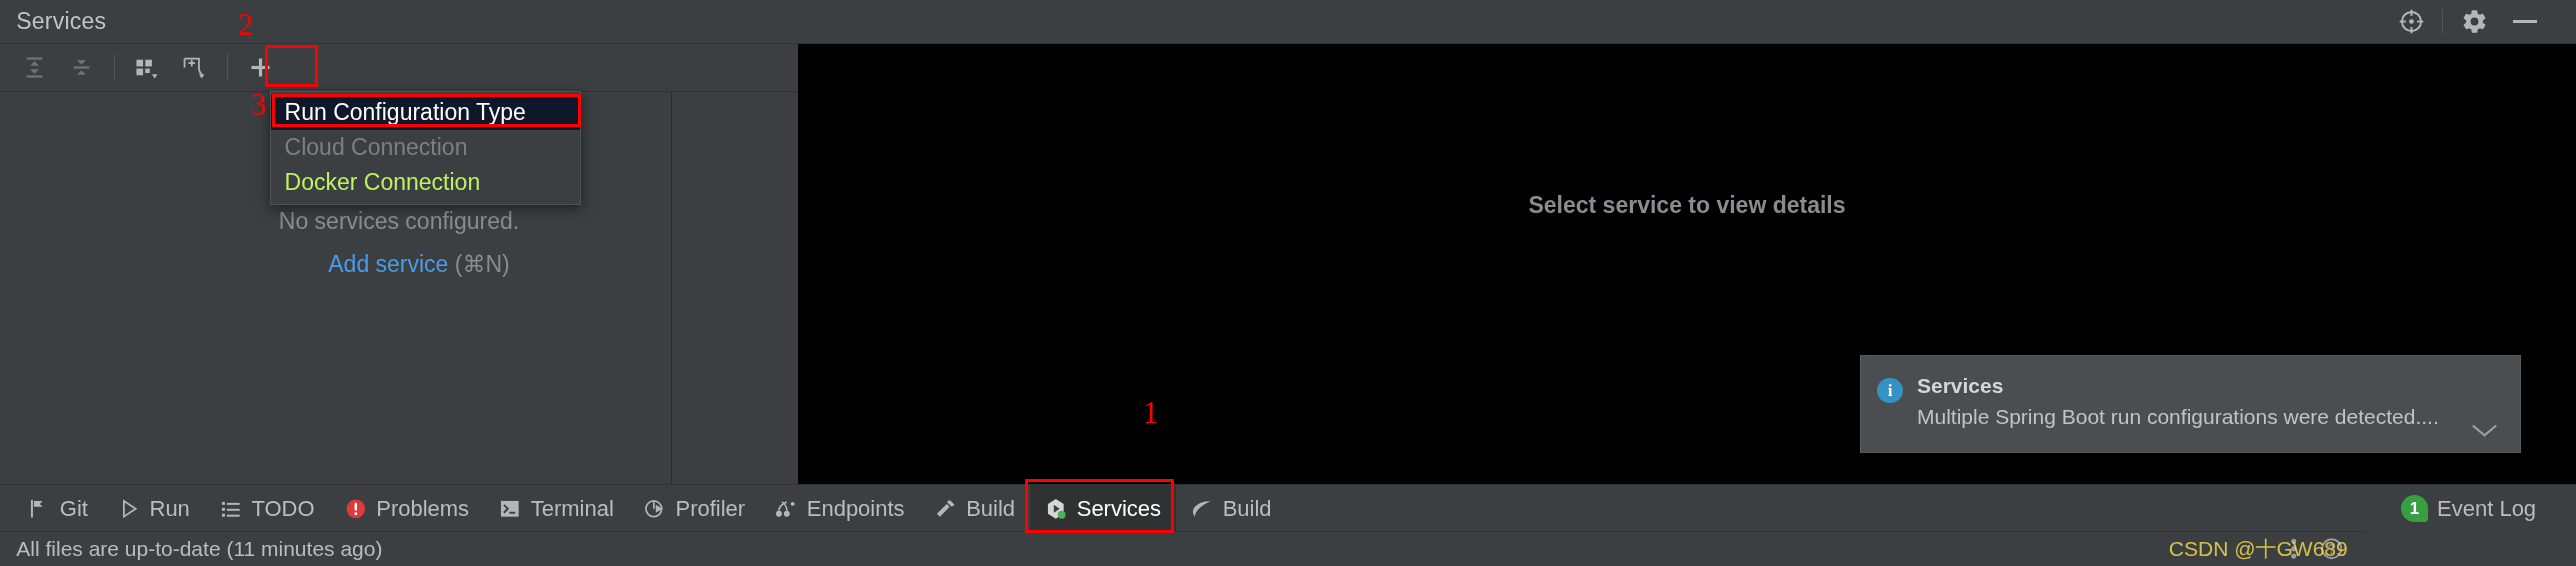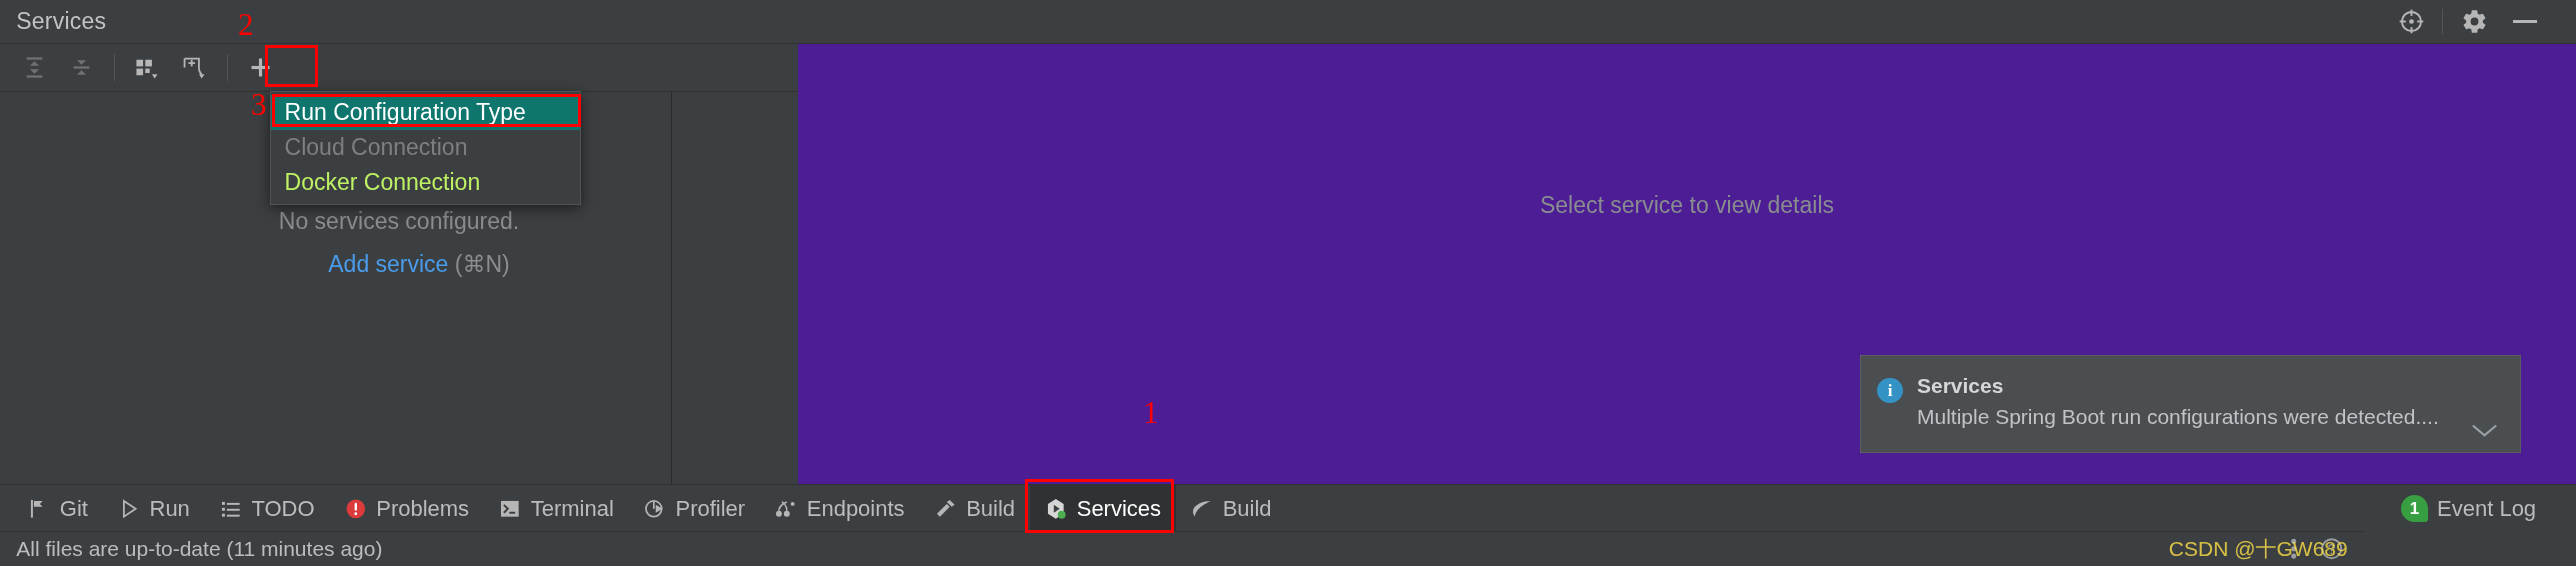--- a/index.html
+++ b/index.html
@@ -105,21 +105,22 @@
   .add-service-link {
     color: #4a9ceb;
     cursor: pointer;
     margin-left: 40px;
   }
 
   .details-panel {
     position: absolute;
     left: 798px; top: 44px;
     width: 1778px; height: 441px;
-    background: #4c1d95;
+    background: #000000;
+    font-weight: bold;
   }
   .details-hint {
     position: absolute;
     left: 0; top: 148px;
     width: 1778px;
     text-align: center;
     font-size: 23px;
     color: #8a8d8f;
   }
 
@@ -137,21 +138,21 @@
   .popup-item {
     height: 35px;
     display: flex;
     align-items: center;
     padding-left: 13.6px;
     font-size: 23px;
     color: #bef264;
     white-space: nowrap;
   }
   .popup-item.selected {
-    background: #0f766e;
+    background: #0f172a;
     color: #ffffff;
   }
   .popup-item.item-disabled {
     color: #7d8082;
   }
 
   
   .balloon {
     position: absolute;
     left: 1860px; top: 355px;

